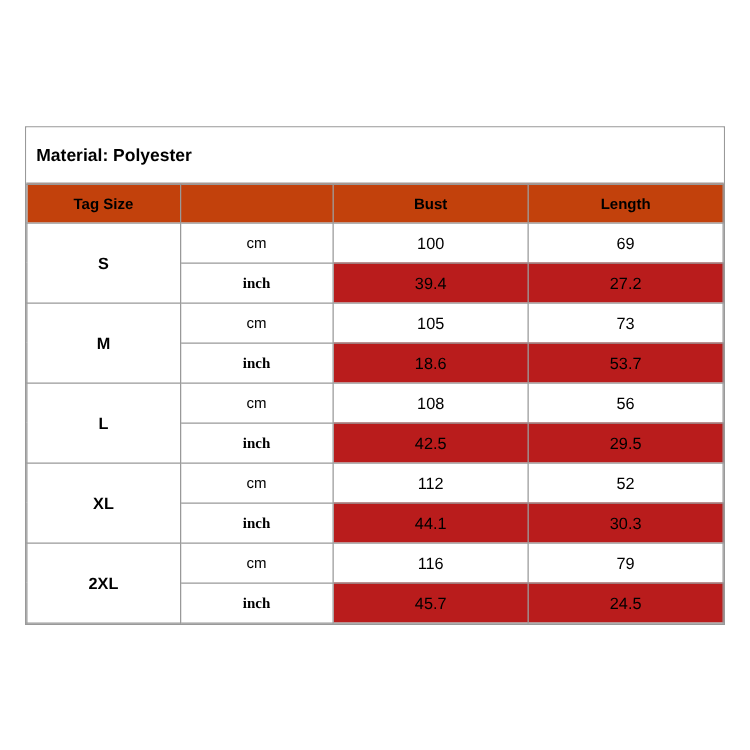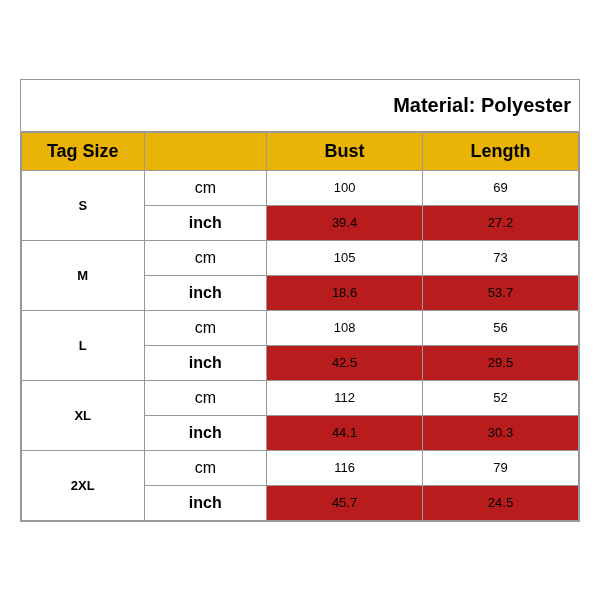--- a/index.html
+++ b/index.html
@@ -18,56 +18,57 @@
       font-family: Arial, sans-serif;
       font-size: 13px;
     }
 
     .container {
       width: 560px;
       border: 1px solid #999;
     }
 
     .title-row {
-      text-align: right;
+      text-align: left;
       padding: 14px 8px;
       border-bottom: 1px solid #999;
       font-weight: bold;
-      font-size: 20px;
+      font-size: 14px;
       background: #fff;
     }
 
     table {
       width: 100%;
       border-collapse: collapse;
     }
 
     th, td {
       border: 1px solid #999;
       text-align: center;
       padding: 8px 4px;
     }
 
     thead th {
       font-weight: bold;
-      background: #eab308;
-      font-size: 18px;
+      background: #c2410c;
+      font-size: 12px;
     }
 
     .size-cell {
       font-weight: bold;
       vertical-align: middle;
     }
 
     .unit-cell {
-      font-size: 16px;
+      font-size: 12px;
     }
 
     .unit-cell.inch {
       font-weight: bold;
+      font-family: Liberation Serif, serif;
     }
 
     .shaded {
       background-color: #b91c1c;
     }
   </style>
 </head>
 <body>
 
 <div class="container">

